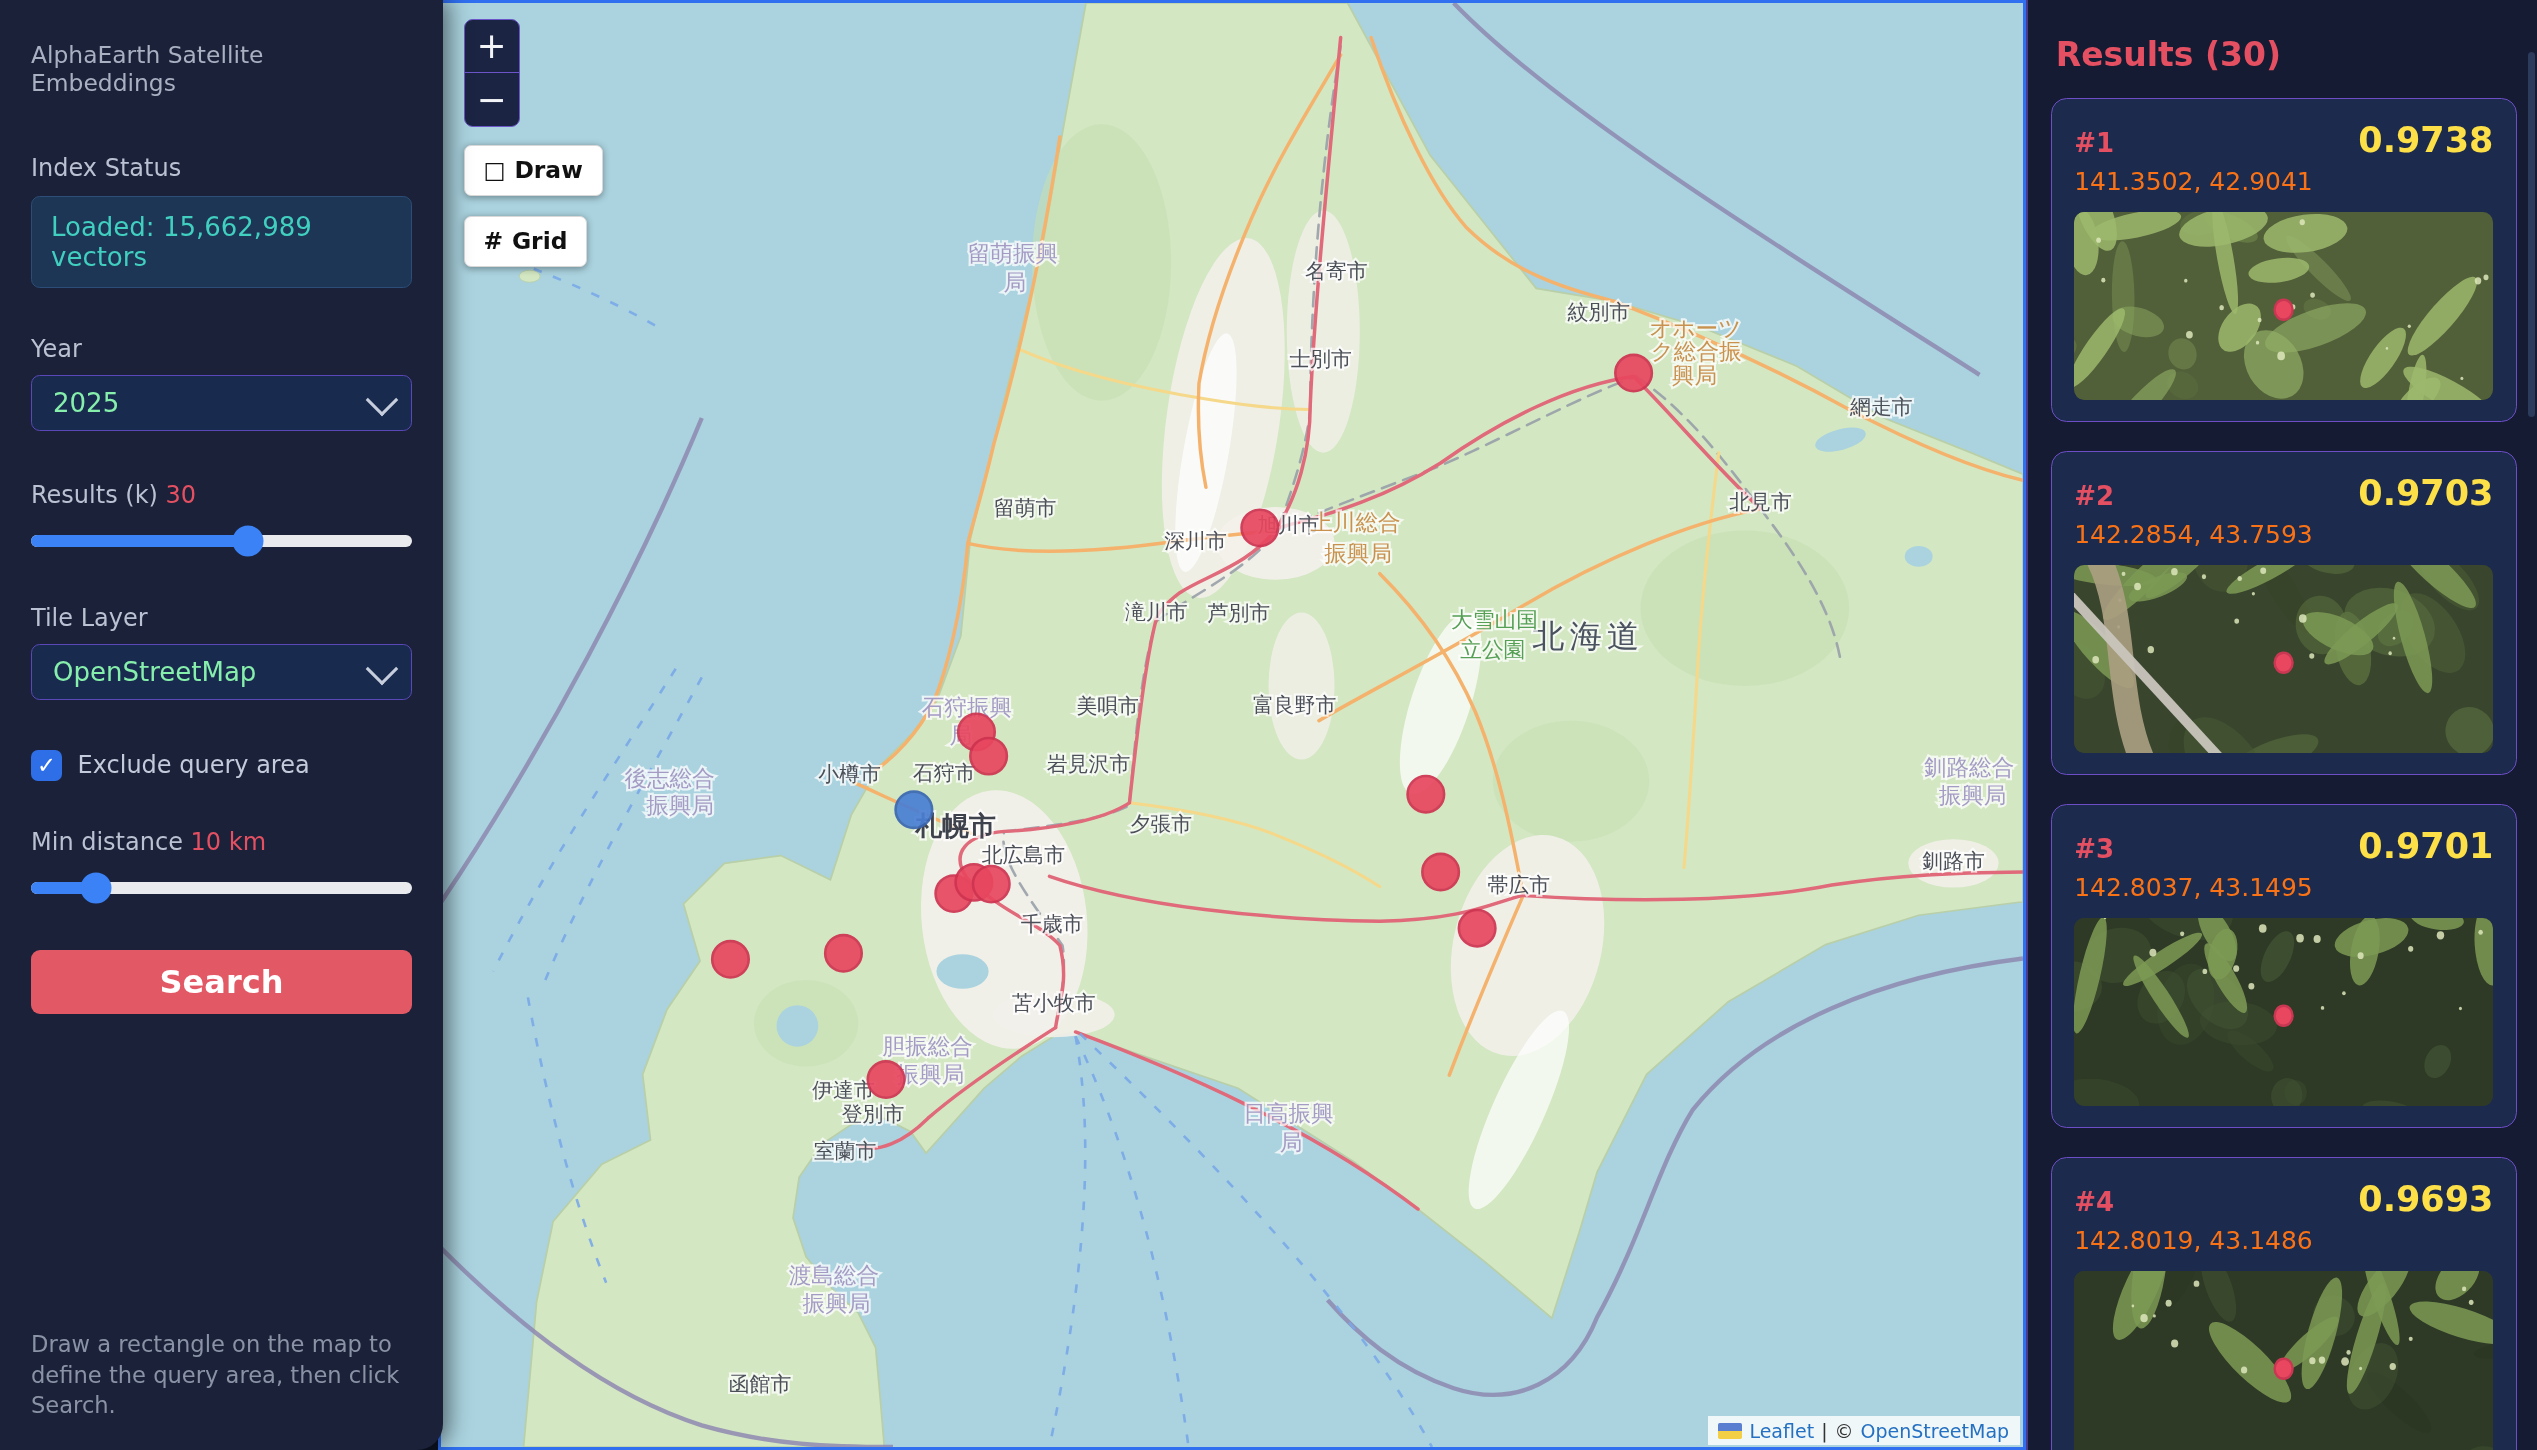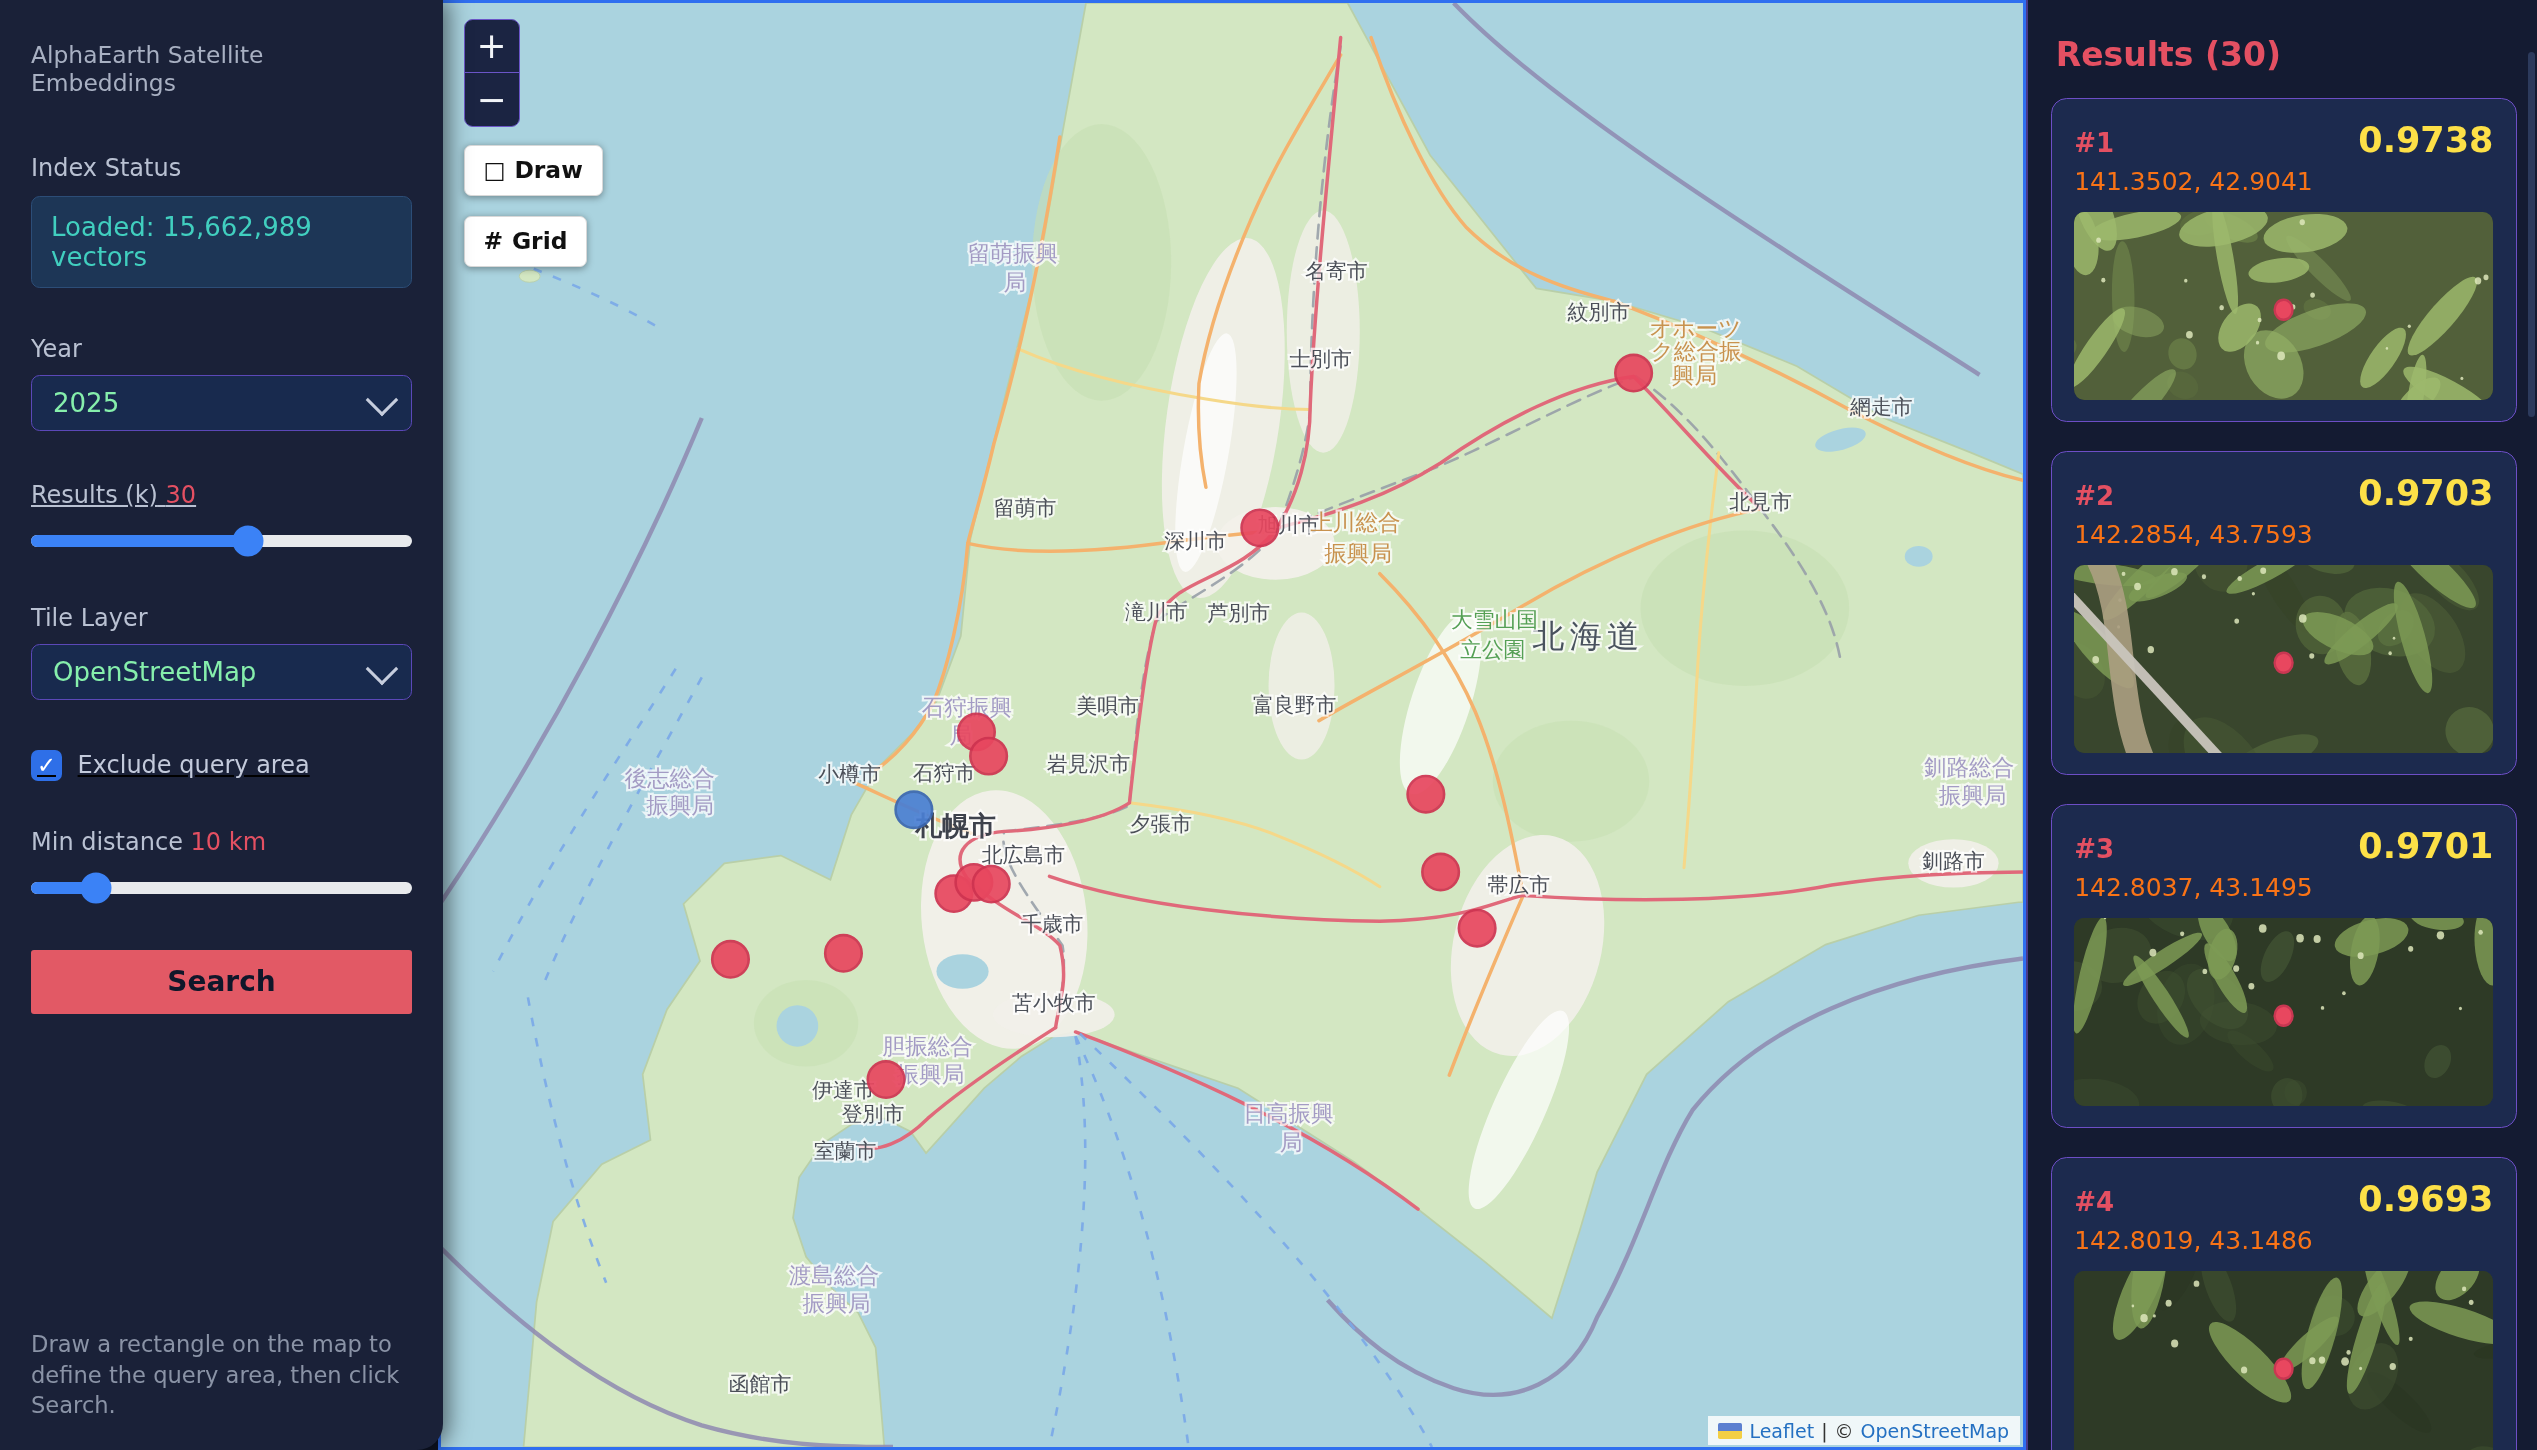--- a/index.html
+++ b/index.html
@@ -21,24 +21,24 @@
     transform:rotate(45deg) translateY(-5.2px);}
   .accent{color:#e45062;}
   .slider{position:relative;margin-top:26px;height:12px;border-radius:6px;background:#e8eaed;cursor:pointer;}
   .slider .fill{position:absolute;left:0;top:0;bottom:0;border-radius:6px;background:#3b82f6;}
   .slider .knob{position:absolute;top:50%;width:31px;height:31px;border-radius:50%;background:#3b82f6;
     transform:translate(-50%,-50%);}
   .check-row{display:flex;align-items:center;margin-top:8.7px;cursor:pointer;}
   .checkbox{width:31px;height:31px;border-radius:7px;background:#2e6fe8;color:#fff;display:flex;
     align-items:center;justify-content:center;font-size:22.6px;font-weight:bold;}
   .check-label{font-size:24px;color:#c3cadb;margin-left:15.6px;}
-  .search-btn{margin-top:56px;width:100%;height:64px;border:none;border-radius:3px;background:#e25965;
-    color:#0f172a;font-size:28px;font-weight:600;cursor:pointer;}
+  .search-btn{margin-top:56px;width:100%;height:64px;border:none;border-radius:9px;background:#e25965;
+    color:#ffffff;font-size:32px;font-weight:600;cursor:pointer;}
   .hint{position:absolute;left:31px;right:30px;bottom:29.5px;font-size:22.6px;line-height:1.35;color:#8a93a6;}
-  .mt54{margin-top:47px;} .mt66{margin-top:57px;} .mt58{margin-top:50px;text-decoration:underline;}
+  .mt54{margin-top:47px;} .mt66{margin-top:57px;} .mt58{margin-top:50px;}
 
   
   .map{position:absolute;left:438px;top:0;bottom:0;right:512px;border:3.5px solid #2f6ff0;
     background:#aad3df;z-index:10;overflow:hidden;}
   .map svg.basemap{position:absolute;inset:0;width:100%;height:100%;}
   .lbl{font-size:24px;fill:#4b4f58;paint-order:stroke;stroke:#ffffff;stroke-width:5px;stroke-opacity:.75;
     text-anchor:middle;}
   .lbl.city-big{font-size:31px;font-weight:bold;fill:#3e424c;}
   .lbl.region{font-size:37px;fill:#49525e;letter-spacing:6px;}
   .lbl.admin{fill:#a39bc4;font-size:26px;}

